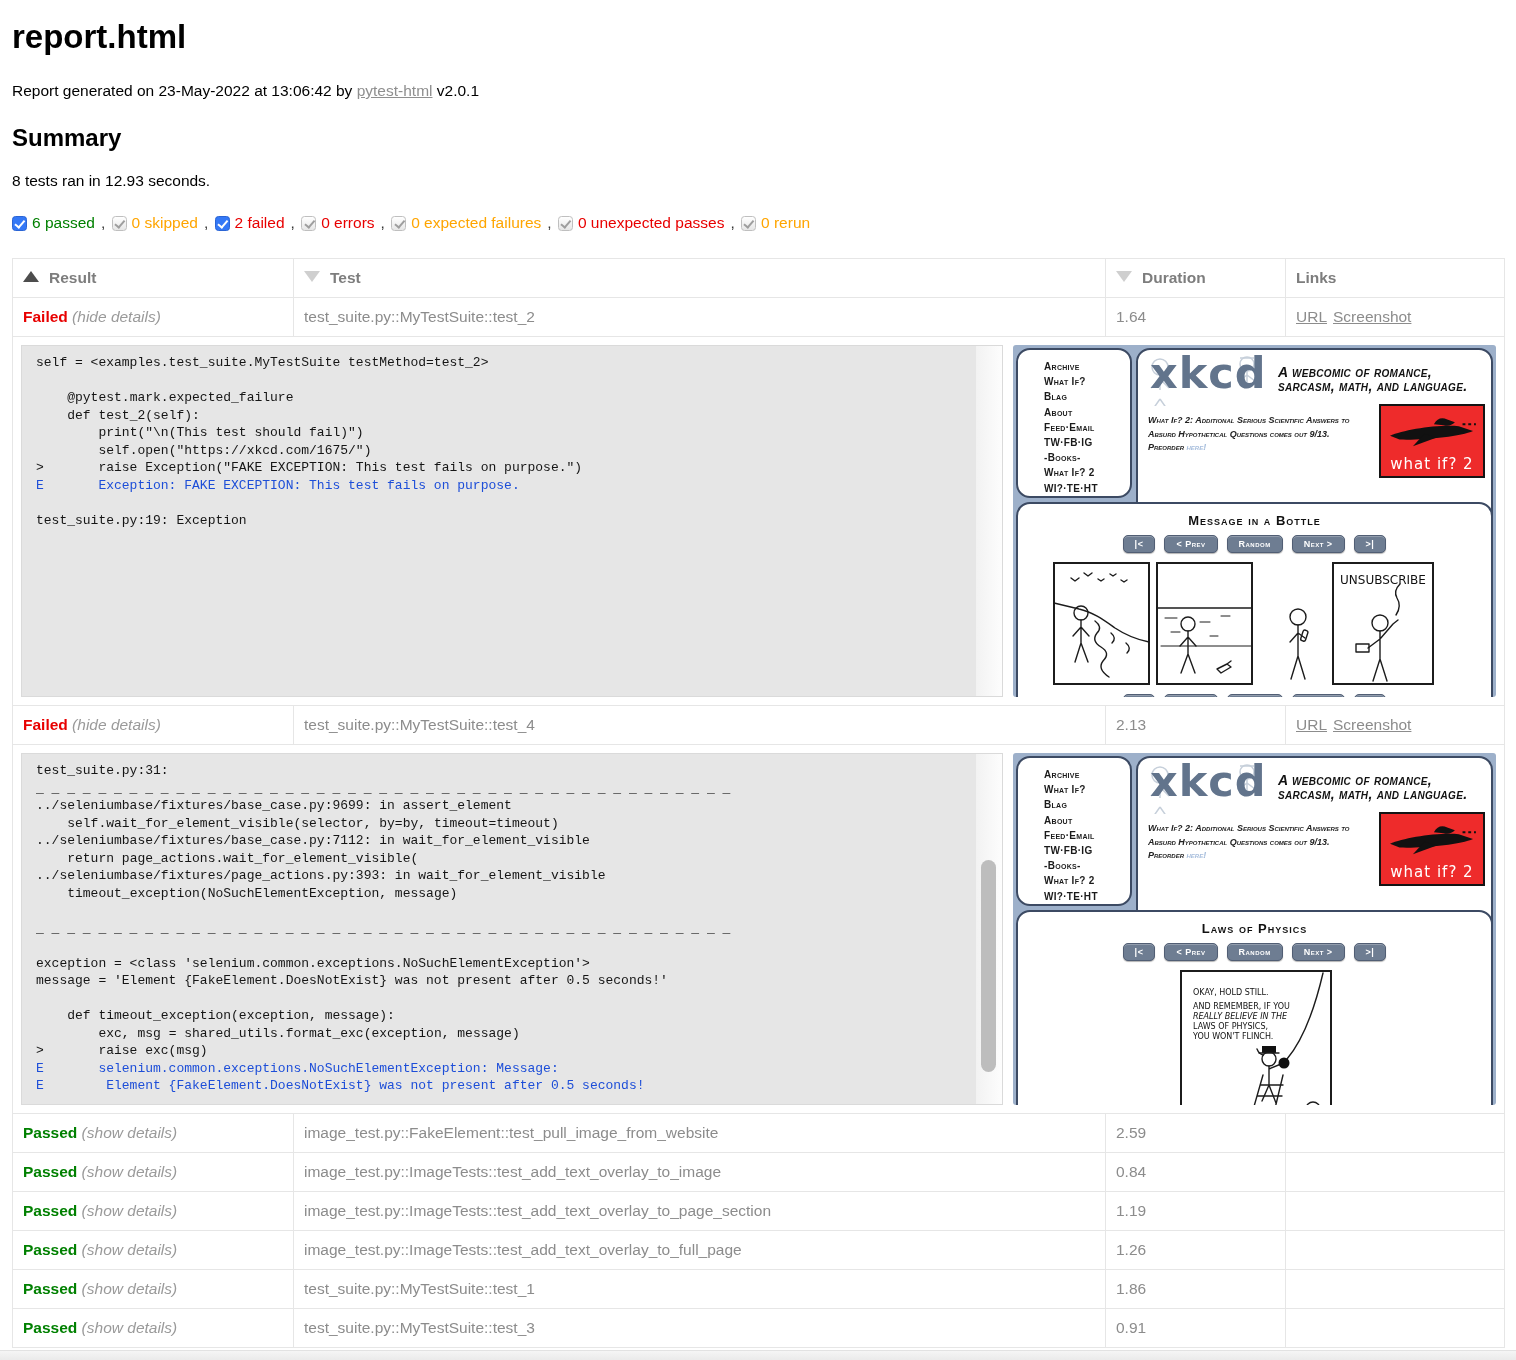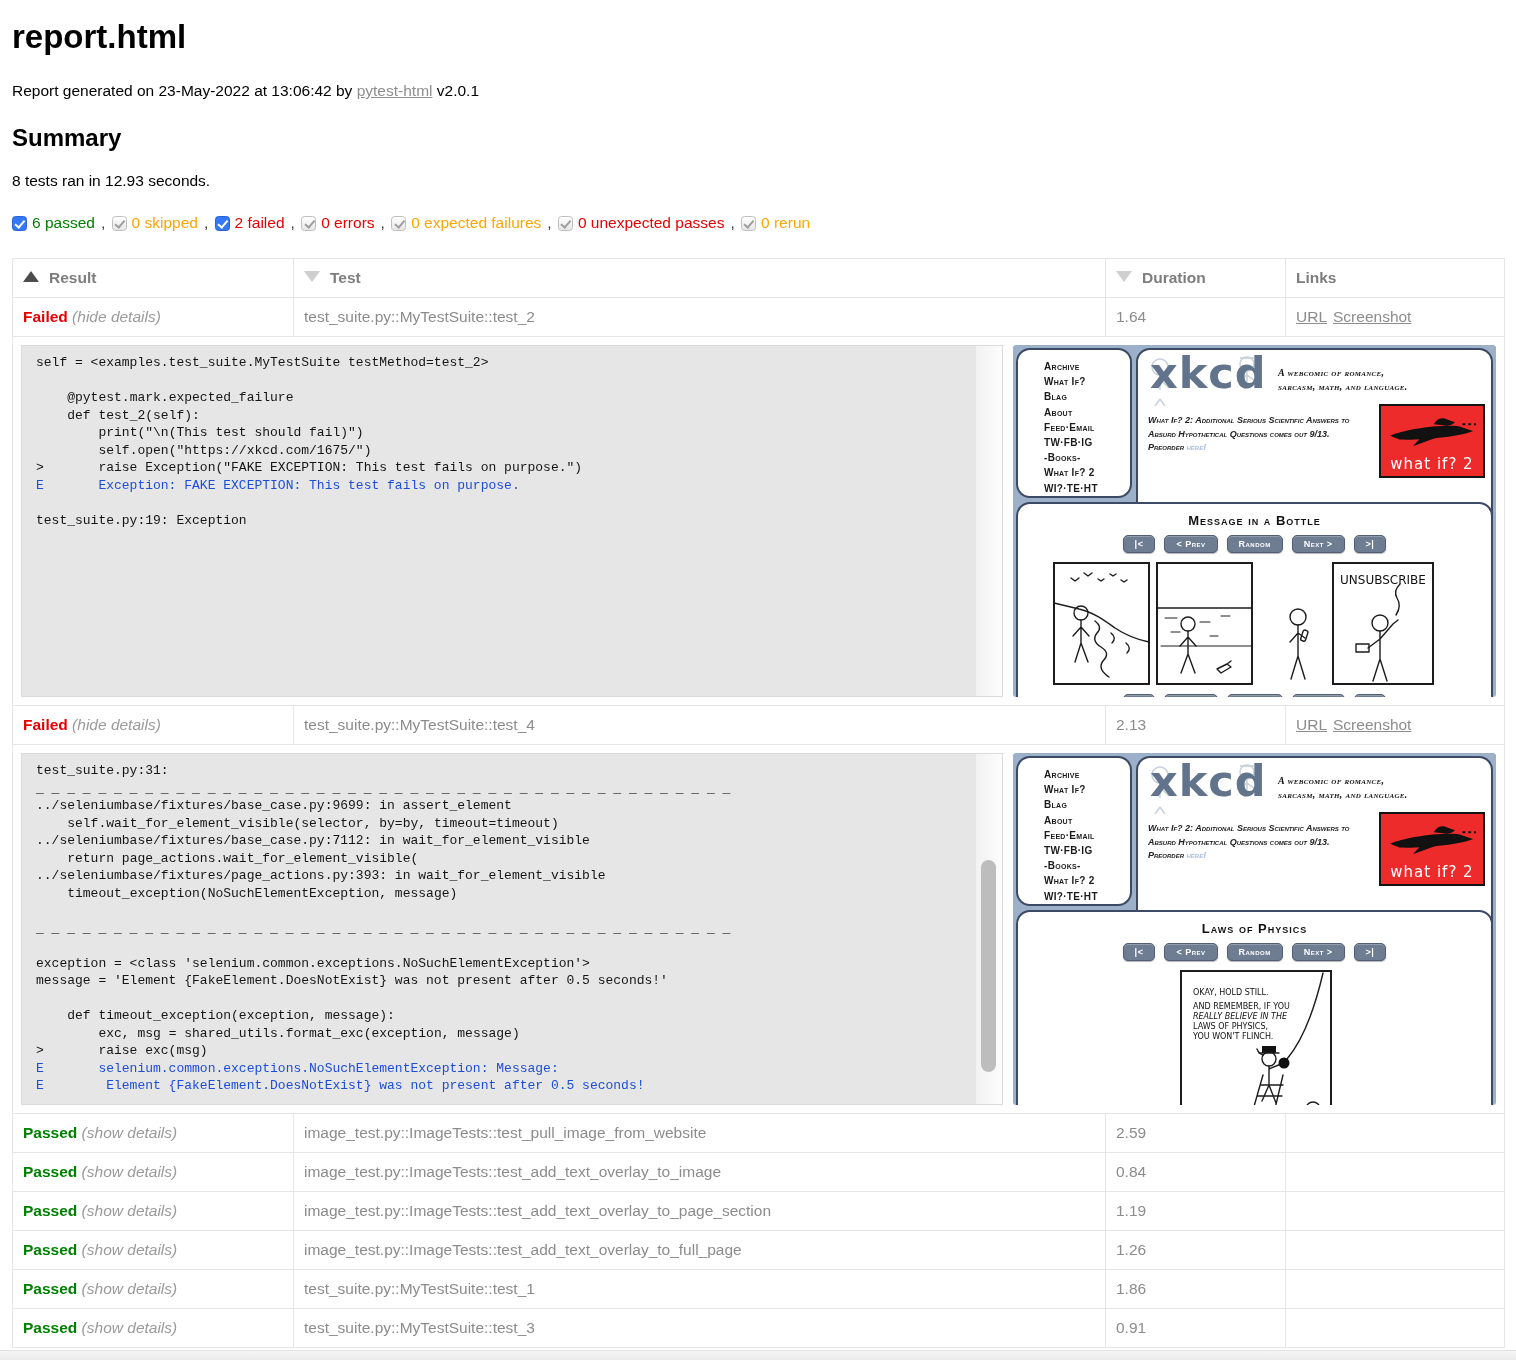--- a/index.html
+++ b/index.html
@@ -57,22 +57,22 @@
   .shot { position:relative; width:483px; height:352px; flex:none; overflow:hidden;
           background:#9db0ca; border-radius:3px; cursor:pointer; }
   .xk-box { position:absolute; background:#fff; border:2px solid #3c4a63; border-radius:14px; box-sizing:border-box; }
   .xk-nav { left:3px; top:3px; width:116px; height:150px; padding:9px 0 0 26px;
         font-weight:bold; font-size:10px; line-height:15.2px; font-variant:small-caps;
         color:#1a1a1a; letter-spacing:.3px; }
   .xk-main { left:123px; top:3px; right:3px; height:190px; }
   .xk-doodle { position:absolute; left:6px; top:4px; width:125px; height:52px; }
   .xk-logo { position:absolute; left:12px; top:-2px; font-size:43px; font-weight:bold;
         color:#62748c; letter-spacing:1px; font-family:"DejaVu Sans",sans-serif; }
-  .xk-tag { position:absolute; left:140px; top:16px; font-size:10px; font-weight:bold;
-        font-style:italic; font-variant:small-caps; line-height:13.5px; color:#111; letter-spacing:.3px;font-family:Liberation Serif, serif; }
+  .xk-tag { position:absolute; left:140px; top:16px; font-size:14px; font-weight:bold;
+        font-style:italic; font-variant:small-caps; line-height:13.5px; color:#111; letter-spacing:.3px; }
   .xk-promo { position:absolute; left:10px; top:64px; width:228px; font-size:9px; font-style:italic;
         font-variant:small-caps; line-height:13.5px; color:#222; font-weight:bold; }
   .xk-here { color:#a6bddc; }
   .xk-redbox { position:absolute; right:6px; top:54px; width:106px; height:74px;
         background:#ee2b2b; border:2px solid #141414; box-sizing:border-box; }
   .xk-plane { position:absolute; left:2px; top:2px; width:98px; height:42px; }
   .xk-red-label { position:absolute; bottom:3px; width:100%; text-align:center; color:#fff;
         font-size:15px; letter-spacing:1px; font-family:"DejaVu Sans",sans-serif; }
   .xk-comic { left:3px; top:157px; right:3px; height:244px; text-align:center; }
   .xk-title { margin-top:9px; font-size:13px; font-weight:bold; font-variant:small-caps;
@@ -354,21 +354,21 @@
                   </g>
                 </svg>
               </div>
             </div>
           </div>
         </td>
       </tr>
 
       <tr>
         <td><span class="res passed">Passed</span> <span class="toggle">(show details)</span></td>
-        <td class="test-col">image_test.py::ImageTests::test_pull_image_from_website</td>
+        <td class="test-col">image_test.py::FakeElement::test_pull_image_from_website</td>
         <td class="dur-col">2.59</td>
         <td class="links-col"></td>
       </tr>
       <tr>
         <td><span class="res passed">Passed</span> <span class="toggle">(show details)</span></td>
         <td class="test-col">image_test.py::ImageTests::test_add_text_overlay_to_image</td>
         <td class="dur-col">0.84</td>
         <td class="links-col"></td>
       </tr>
       <tr>

